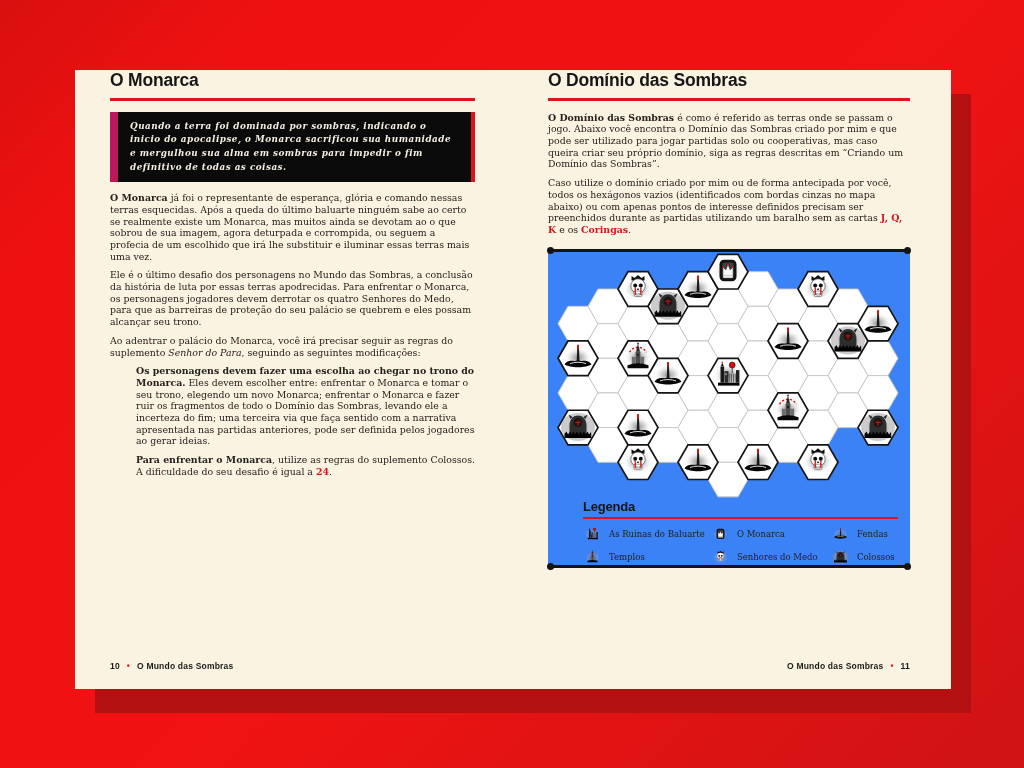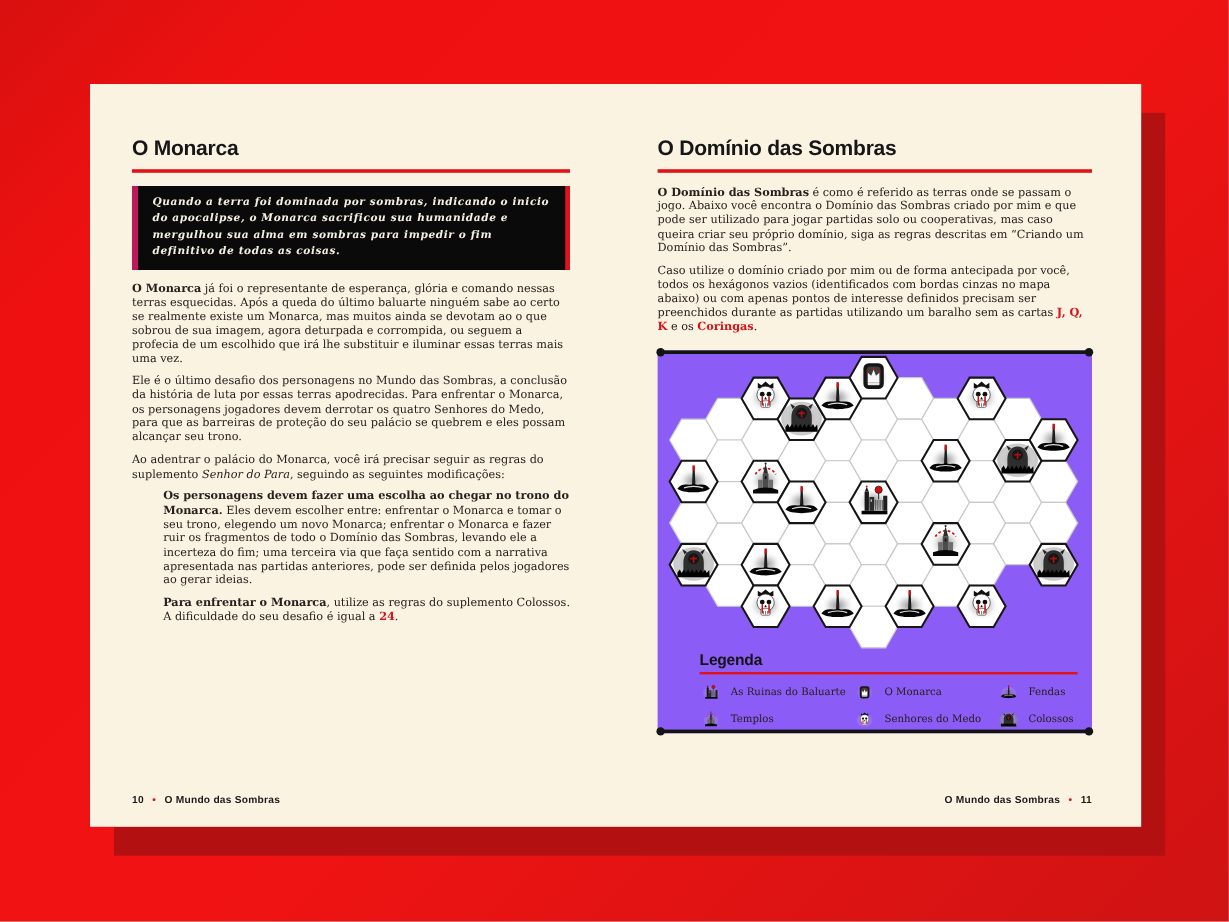--- a/index.html
+++ b/index.html
@@ -2,33 +2,33 @@
 <html><head>
 <meta charset="utf-8">
 <style>
   html,body{margin:0;padding:0;width:1024px;height:768px;overflow:hidden;}
   .backdrop{position:absolute;inset:0;background:linear-gradient(135deg,#d8100f 0%,#ef1111 16%,#f11313 52%,#cf1313 100%);}
   .page-shadow{position:absolute;left:95px;top:94px;width:876px;height:619px;background:#b21011;}
   .page{position:absolute;left:75px;top:70px;width:876px;height:619px;background:#faf3e2;}
   .col{position:absolute;top:0;height:619px;}
   .col-left{left:35px;width:365px;}
   .col-right{left:473px;width:362px;}
-  .col-pad{padding-top:43px;}
+  .col-pad{}
   .section-title{font:700 17.5px/1.15 "Liberation Sans",sans-serif;color:#161616;margin:0;letter-spacing:-0.2px;}
   .title-rule{height:2.5px;background:#e2121a;margin:8px 0 11px;}
-  .quote{background:#0a0a0a;border-left:5px solid #be185d;border-right:4px solid #e2121a;color:#f6efe2;
+  .quote{background:#0a0a0a;border-left:8px solid #be185d;border-right:4px solid #e2121a;color:#f6efe2;
          font:700 8.8px/1.55 "DejaVu Serif",serif;font-style:italic;padding:8px 12px;letter-spacing:.5px;margin:0 0 10px;}
   p.body{font:9.4px/11.7px "DejaVu Serif",serif;color:#26211e;margin:0 0 7px;}
   p.indent{margin-left:26px;}
   .red-text{color:#d8131b;}
   .footer{position:absolute;bottom:18px;font:700 8.5px "Liberation Sans",sans-serif;color:#1a1a1a;letter-spacing:.2px;}
   .footer-left{left:35px;text-align:right;}
   .footer-right{right:41px;text-align:right;}
   .footer .sep{color:#d8131b;margin:0 7px;}
-  .map-box{margin-top:13px;background:#8b5cf6;position:relative;}
+  .map-box{margin-top:13px;background:#3b82f6;position:relative;}
   .map-rule{height:3px;background:#141414;position:relative;}
   .map-rule .dot{position:absolute;width:7px;height:7px;border-radius:50%;background:#141414;top:-2px;}
   .dot-l{left:-1px;} .dot-r{right:-1px;}
   .hex-grid{display:block;}
   .legend{padding:1px 12px 0 35px;height:66px;}
   .legend-title{font:700 13px "Liberation Sans",sans-serif;color:#141414;letter-spacing:-0.2px;}
   .legend-rule{height:2px;background:#e2121a;margin:3px 0 7px;}
   .legend-grid{display:grid;grid-template-columns:128px 120px auto;row-gap:6px;}
   .legend-item{display:flex;align-items:center;gap:7px;font:8.5px "DejaVu Serif",serif;color:#26211e;}
   .legend-item svg{flex:0 0 auto;}

